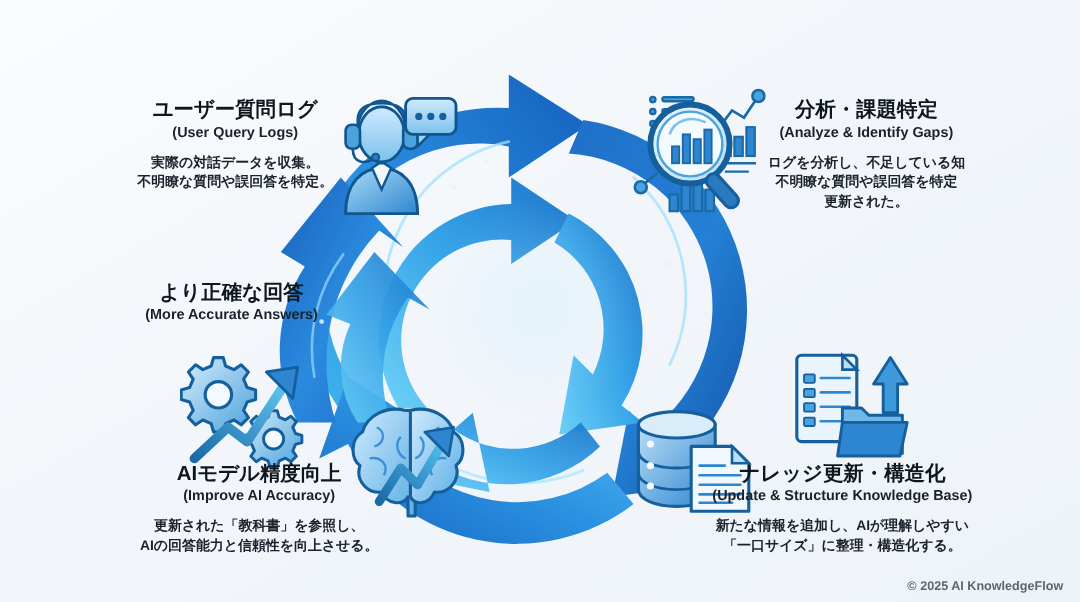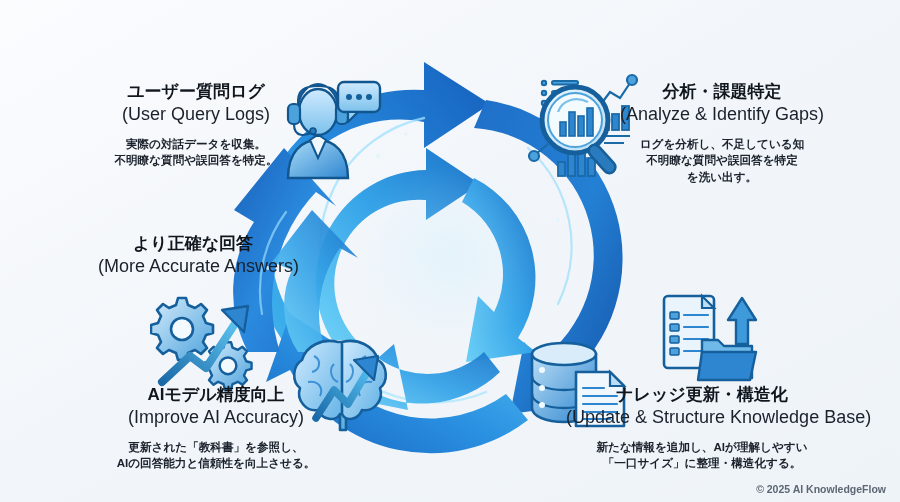--- a/index.html
+++ b/index.html
@@ -20,21 +20,21 @@
   
   .cycle { position:absolute; left:228px; top:52px; width:444px; height:408px; }
 
   
   .node { position:absolute; }
   .node .jp {
     font-size:17px; font-weight:bold; color:#10161d; line-height:1.2;
     white-space:nowrap;
   }
   .node .en {
-    font-size:18px; font-weight:normal; color:#1a212b; line-height:1.3;
+    font-size:12px; font-weight:bold; color:#1a212b; line-height:1.3;
     margin-top:1px; white-space:nowrap;
   }
   .node .desc {
     font-size:11.6px; font-weight:bold; color:#1b222c; line-height:1.42;
     margin-top:9px;
   }
 
   .n-query  { left:86px;  top:82px;  width:220px; text-align:center; }
   .n-analyze{ left:606px; top:82px;  width:232px; text-align:center; }
   .n-more   { left:98px;  top:234px; width:190px; text-align:center; }
@@ -370,21 +370,21 @@
       <div>不明瞭な質問や誤回答を特定。</div>
     </div>
   </div>
 
   <div class="node n-analyze">
     <div class="jp">分析・課題特定</div>
     <div class="en">(Analyze &amp; Identify Gaps)</div>
     <div class="desc">
       <div>ログを分析し、不足している知</div>
       <div>不明瞭な質問や誤回答を特定</div>
-      <div>を洗い出す。</div>
+      <div>更新された。</div>
     </div>
   </div>
 
   <div class="node n-update">
     <div class="jp">ナレッジ更新・構造化</div>
     <div class="en">(Update &amp; Structure Knowledge Base)</div>
     <div class="desc">
       <div>新たな情報を追加し、AIが理解しやすい</div>
       <div>「一口サイズ」に整理・構造化する。</div>
     </div>

